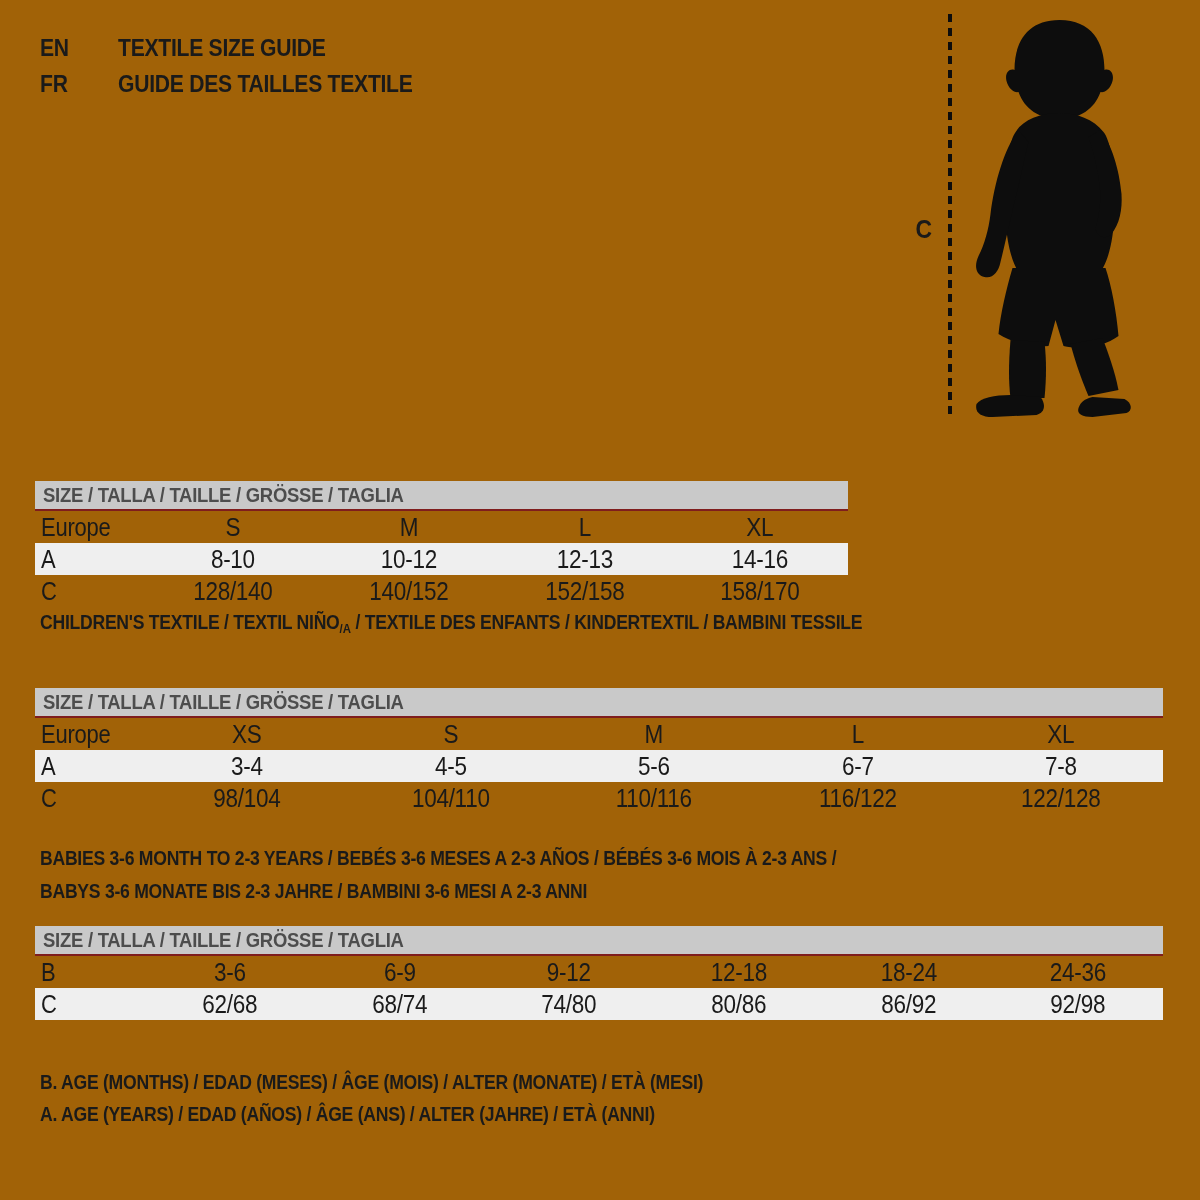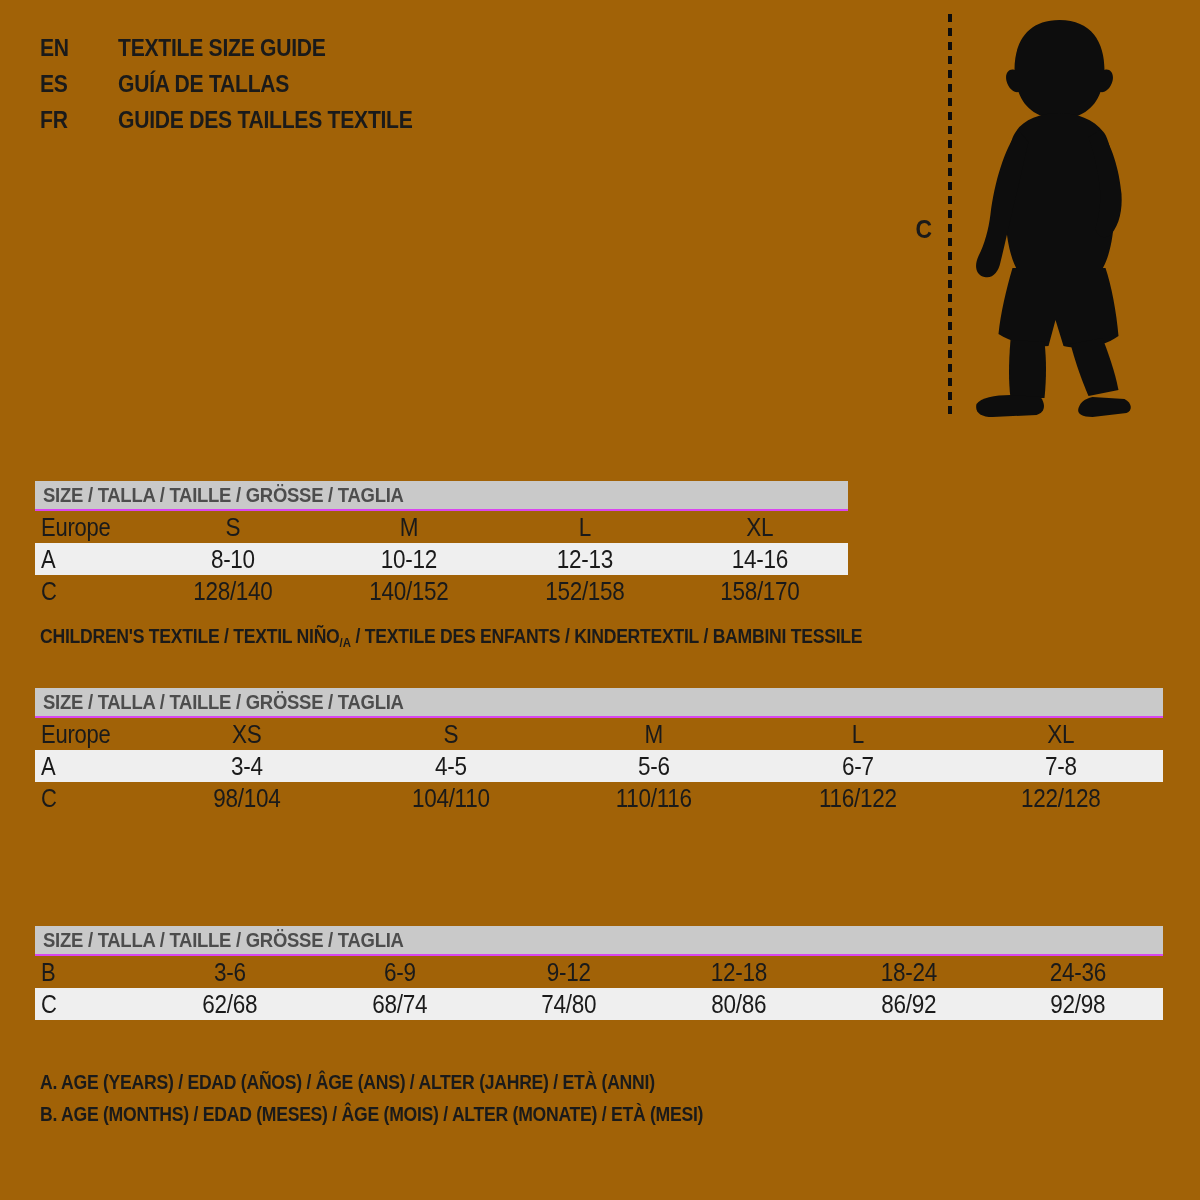--- a/index.html
+++ b/index.html
@@ -19,54 +19,50 @@
   
   .fig-line{position:absolute;left:948px;top:14px;width:4px;height:404px;
     background:repeating-linear-gradient(to bottom,#0d0d0d 0 8px,transparent 8px 14px);}
   .fig-c{position:absolute;left:906px;top:214px;width:40px;text-align:center;
     font-size:26px;font-weight:bold;}
   .fig-svg{position:absolute;left:963px;top:16px;width:178px;height:402px;}
 
   
   .sec-title{position:absolute;left:40px;font-size:20px;font-weight:bold;white-space:nowrap;line-height:33px;}
   #junior-title{top:434px;}
-  #children-title{top:620px;}
+  #children-title{top:606px;}
   #babies-title{top:842px;}
   .sub{font-size:13px;vertical-align:-4px;letter-spacing:0;}
 
   
   .table{position:absolute;left:35px;}
   #junior-table{top:481px;width:813px;}
   #children-table{top:688px;width:1128px;}
   #babies-table{top:926px;width:1128px;}
-  .size-bar{height:30px;background:#c9c9c9;border-bottom:2px solid #d946ef;
+  .size-bar{height:30px;background:#c9c9c9;border-bottom:2px solid #7f1d1d;
     display:flex;align-items:center;padding-left:8px;box-sizing:border-box;
     color:#4d4d4d;font-size:21px;font-weight:bold;}
   .trow{display:flex;height:32px;align-items:center;font-size:25px;font-weight:normal;}
   .table > .trow:nth-child(3){background:#efefef;}
   .tlabel{width:110px;padding-left:6px;box-sizing:border-box;}
   .tcell{flex:1;text-align:center;transform:scaleX(.9);letter-spacing:-.3px;white-space:nowrap;}
 
   
   .legend{position:absolute;left:40px;top:1066px;}
   .legend-line{height:32px;display:flex;align-items:center;font-size:20px;font-weight:bold;}
 </style>
 </head>
 <body>
 
 <div id="canvas">
 
   <div class="lang">
     <div class="lang-row">
       <span class="lang-code"><span class="cx">EN</span></span>
       <span class="cx">TEXTILE SIZE GUIDE</span>
-    </div>
-    <div class="lang-row">
-      <span class="lang-code"><span class="cx">ES</span></span>
-      <span class="cx">GUÍA DE TALLAS</span>
     </div>
     <div class="lang-row">
       <span class="lang-code"><span class="cx">FR</span></span>
       <span class="cx">GUIDE DES TAILLES TEXTILE</span>
     </div>
   </div>
 
   <div class="fig-line"></div>
   <div class="fig-c cx">C</div>
   <svg class="fig-svg" viewBox="0 0 175 402" aria-hidden="true">
@@ -136,20 +132,24 @@
     <div class="trow">
       <span class="tlabel"><span class="cx">C</span></span>
       <span class="tcell">98/104</span>
       <span class="tcell">104/110</span>
       <span class="tcell">110/116</span>
       <span class="tcell">116/122</span>
       <span class="tcell">122/128</span>
     </div>
   </div>
 
+  <div class="sec-title" id="babies-title">
+    <div><span class="cx">BABIES 3-6 MONTH TO 2-3 YEARS / BEBÉS 3-6 MESES A 2-3 AÑOS / BÉBÉS 3-6 MOIS À 2-3 ANS /</span></div>
+    <div><span class="cx">BABYS 3-6 MONATE BIS 2-3 JAHRE / BAMBINI 3-6 MESI A 2-3 ANNI</span></div>
+  </div>
   <div class="table" id="babies-table">
     <div class="size-bar">
       <span class="cx">SIZE / TALLA / TAILLE / GRÖSSE / TAGLIA</span>
     </div>
     <div class="trow">
       <span class="tlabel"><span class="cx">B</span></span>
       <span class="tcell">3-6</span>
       <span class="tcell">6-9</span>
       <span class="tcell">9-12</span>
       <span class="tcell">12-18</span>
@@ -162,20 +162,20 @@
       <span class="tcell">68/74</span>
       <span class="tcell">74/80</span>
       <span class="tcell">80/86</span>
       <span class="tcell">86/92</span>
       <span class="tcell">92/98</span>
     </div>
   </div>
 
   <div class="legend">
     <div class="legend-line">
-        <span class="cx">A. AGE (YEARS) / EDAD (AÑOS) / ÂGE (ANS) / ALTER (JAHRE) / ETÀ (ANNI)</span>
+        <span class="cx">B. AGE (MONTHS) / EDAD (MESES) / ÂGE (MOIS) / ALTER (MONATE) / ETÀ (MESI)</span>
       </div>
     <div class="legend-line">
-        <span class="cx">B. AGE (MONTHS) / EDAD (MESES) / ÂGE (MOIS) / ALTER (MONATE) / ETÀ (MESI)</span>
+        <span class="cx">A. AGE (YEARS) / EDAD (AÑOS) / ÂGE (ANS) / ALTER (JAHRE) / ETÀ (ANNI)</span>
       </div>
   </div>
 
 </div>
 
 </body></html>

